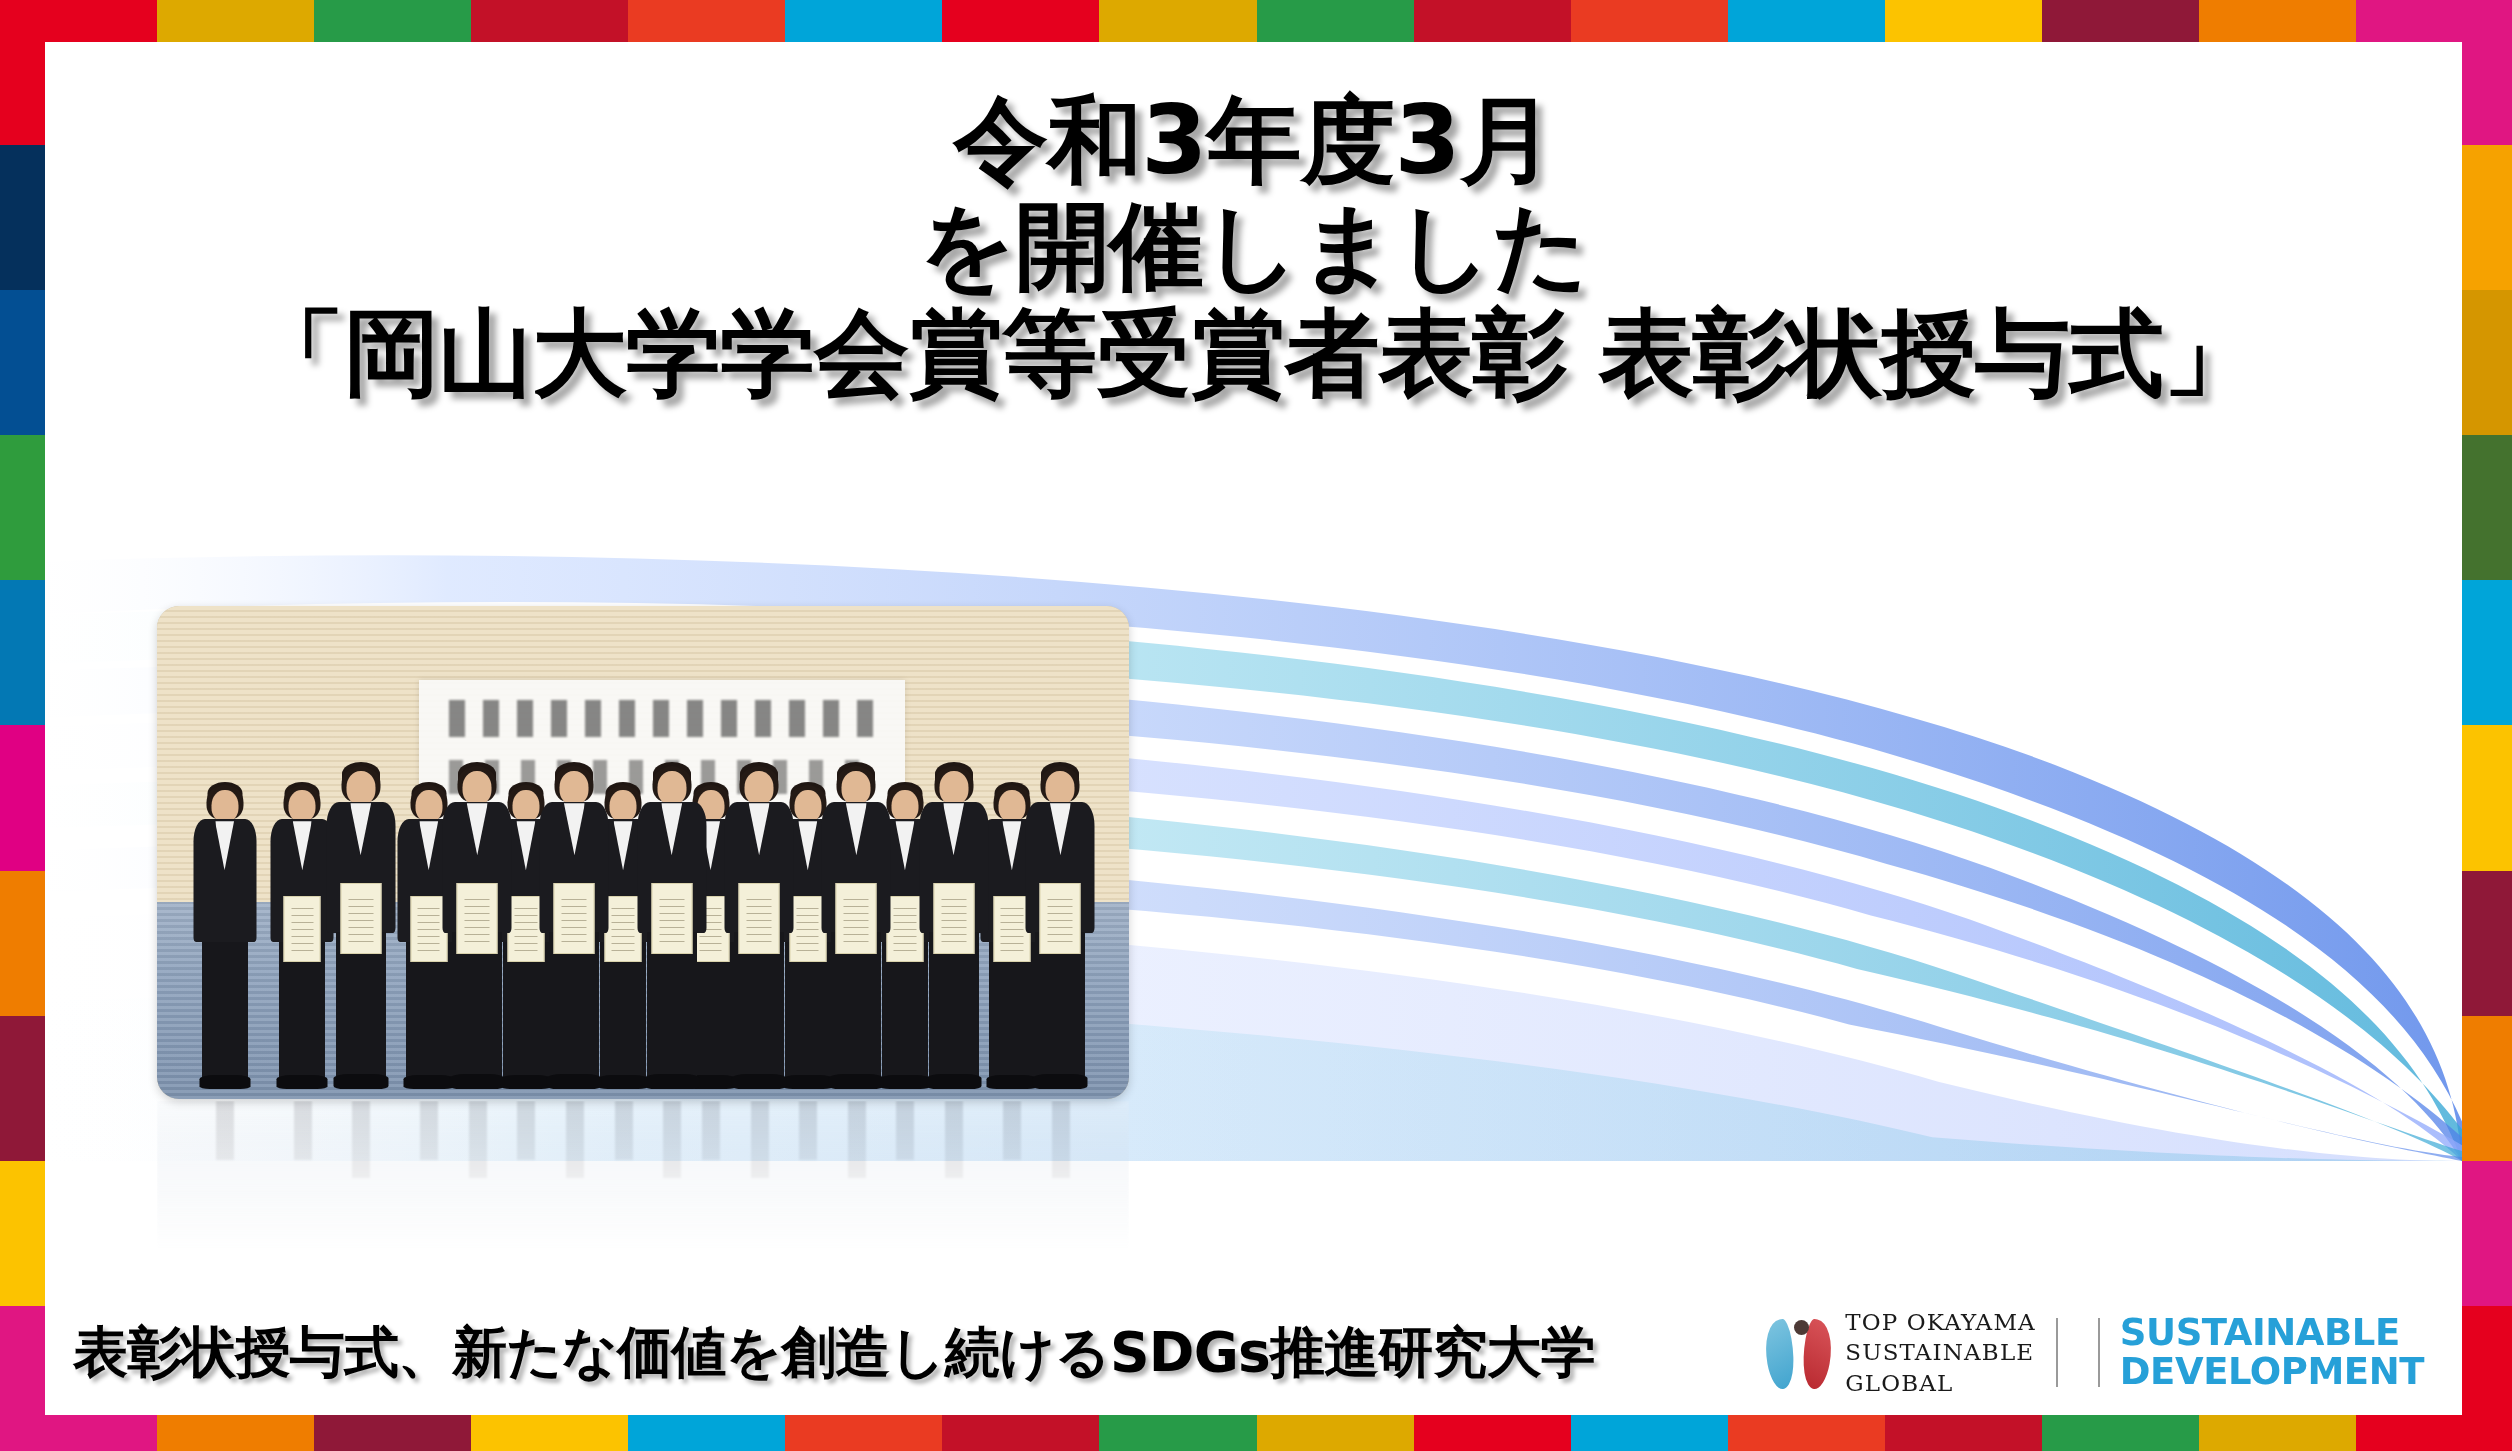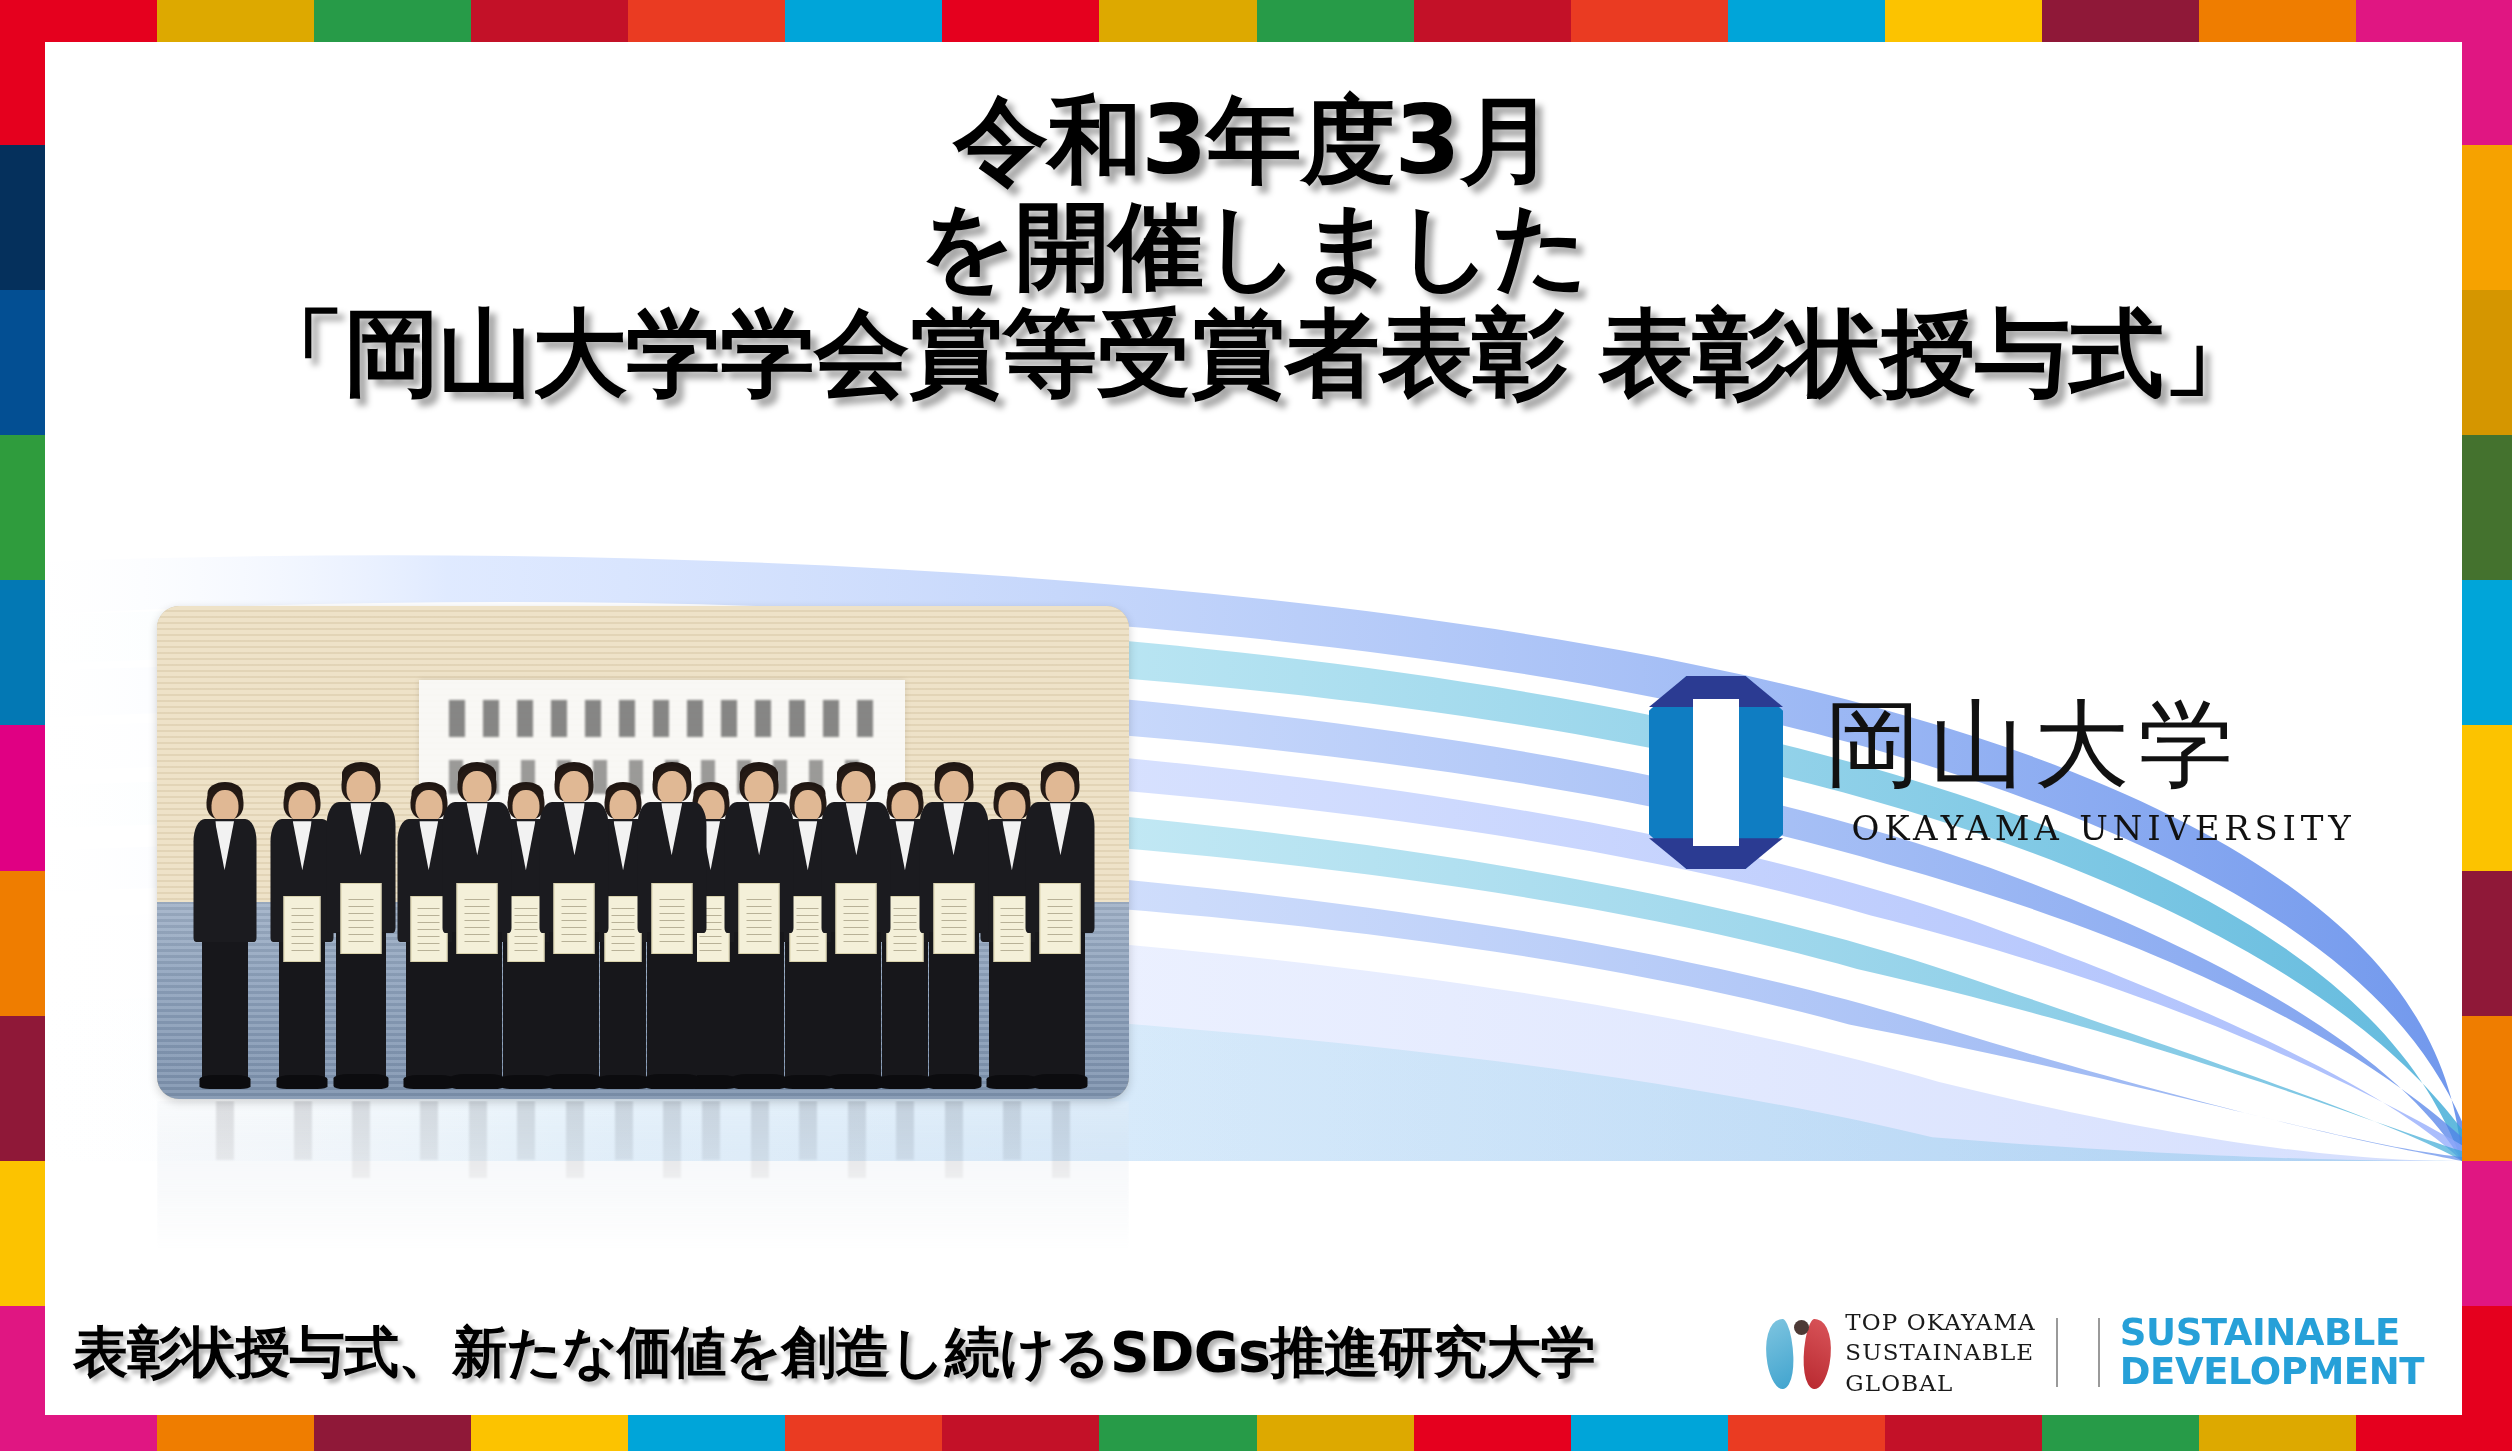--- a/index.html
+++ b/index.html
@@ -661,32 +661,20 @@
               <div class="body" style="width:69px;height:131px;top:40px;"></div>
               <div class="shirt" style="width:21px;height:52px;top:41px;"></div>
               <div class="cert" style="width:39px;height:69px;top:121px;z-index:3;"></div>
               <div class="legs" style="width:50px;height:144px;top:170px;"></div>
               <div class="shoes" style="width:55px;height:14.7px;top:312px;"></div>
             </div>
           </div>
       </div>
     </div>
 
-    <div id="uni-logo">
-      <div id="uni-mark">
-        <div class="oct"></div>
-        <div class="oct-top"></div>
-        <div class="oct-bot"></div>
-        <div class="gap"></div>
-      </div>
-      <div id="uni-text">
-        <div id="uni-jp">岡山大学</div>
-        <div id="uni-en">OKAYAMA UNIVERSITY</div>
-      </div>
-    </div>
 
     <div id="footer">
       <div id="footer-tagline">表彰状授与式、新たな価値を創造し続けるSDGs推進研究大学</div>
 
       <div id="footer-logos">
 
         <div id="tgu">
           <div id="tgu-mark">
             <div class="wl"></div>
               <div class="wr"></div>

